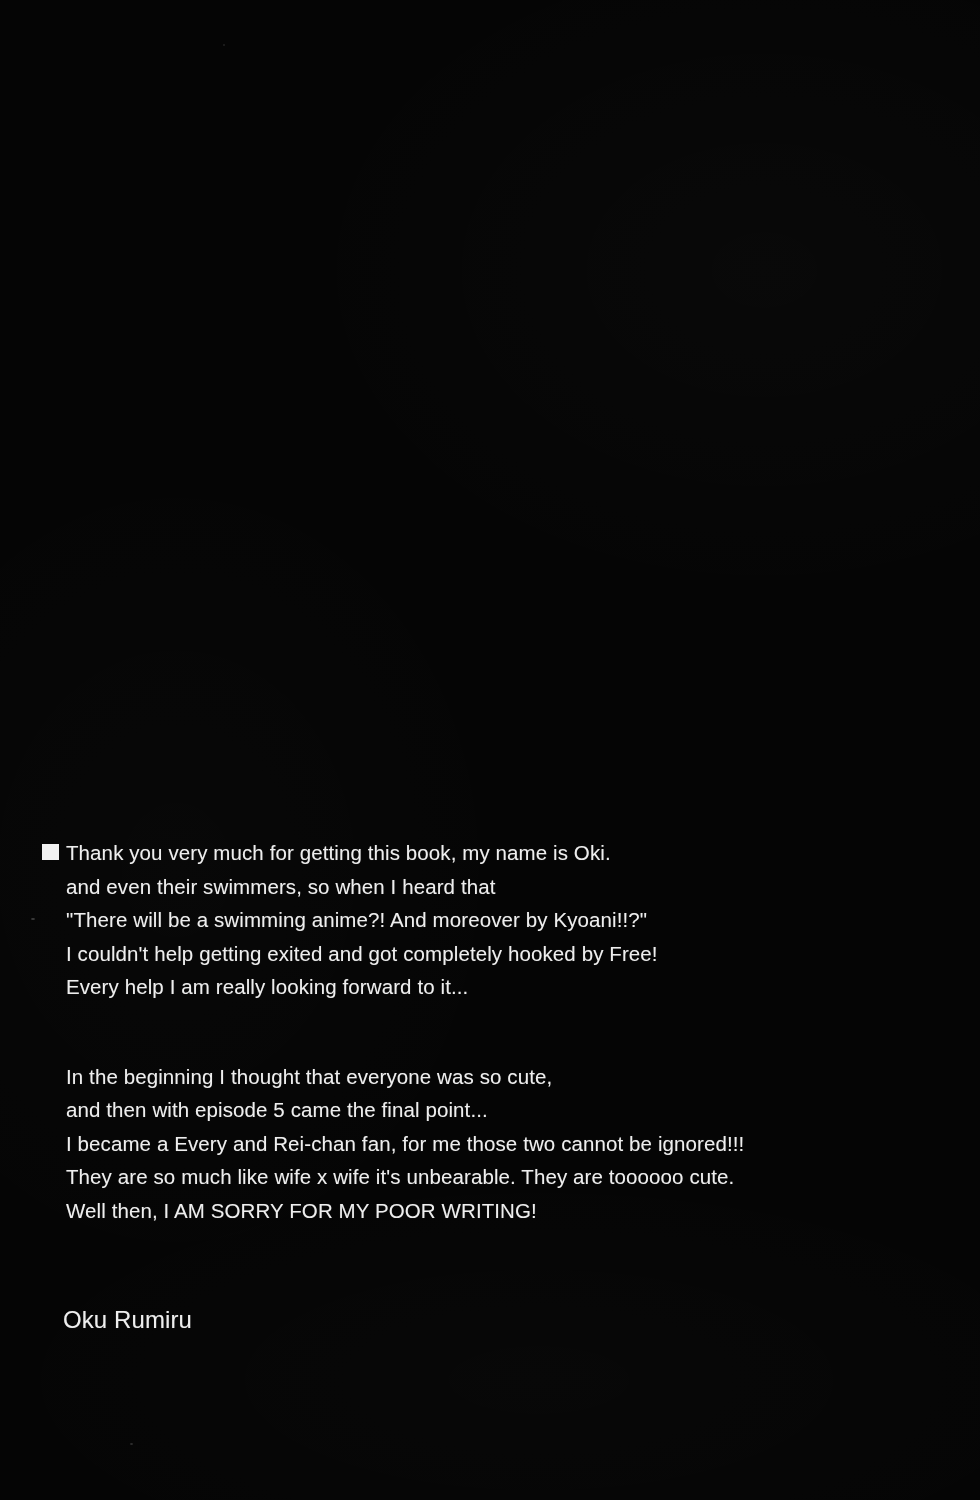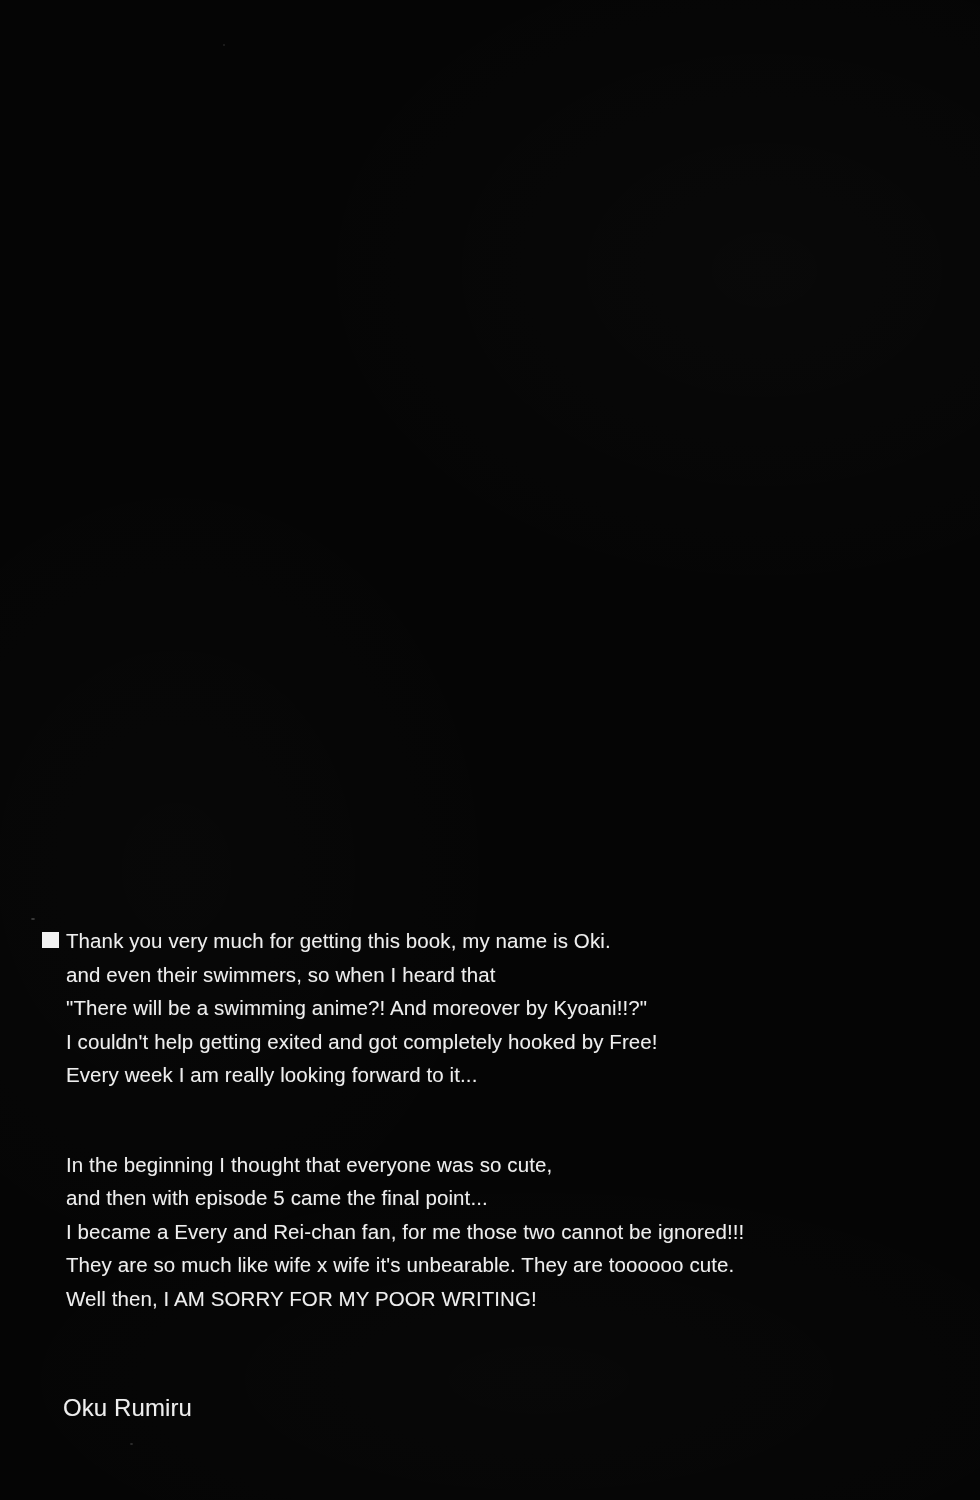--- a/index.html
+++ b/index.html
@@ -17,21 +17,21 @@
     background:
       radial-gradient(ellipse 700px 500px at 78% 18%, rgba(255,255,255,0.014), transparent 70%),
       radial-gradient(ellipse 520px 640px at 18% 58%, rgba(255,255,255,0.010), transparent 70%),
       radial-gradient(ellipse 800px 300px at 55% 92%, rgba(255,255,255,0.012), transparent 75%),
       #050505;
   }
 
   .afterword {
     position: absolute;
     left: 66px;
-    top: 924px;
+    top: 836px;
     color: #eeeeee;
     font-size: 20.5px;
     line-height: 33.5px;
     letter-spacing: 0.1px;
     text-shadow: 0 0 1px rgba(255,255,255,0.25); 
     white-space: nowrap;
   }
 
   .line { height: 33.5px; }
 
@@ -71,21 +71,21 @@
   <div class="speck speck-c"></div>
 
   <div class="afterword">
     <span class="bullet"></span>
 
     <div class="para1">
       <div class="line">Thank you very much for getting this book, my name is Oki.</div>
       <div class="line">and even their swimmers, so when I heard that</div>
       <div class="line">"There will be a swimming anime?! And moreover by Kyoani!!?"</div>
       <div class="line">I couldn't help getting exited and got completely hooked by Free!</div>
-      <div class="line">Every week I am really looking forward to it...</div>
+      <div class="line">Every help I am really looking forward to it...</div>
     </div>
 
     <div class="para2">
       <div class="line">In the beginning I thought that everyone was so cute,</div>
       <div class="line">and then with episode 5 came the final point...</div>
       <div class="line">I became a Every and Rei-chan fan, for me those two cannot be ignored!!!</div>
       <div class="line">They are so much like wife x wife it's unbearable. They are toooooo cute.</div>
       <div class="line">Well then, I AM SORRY FOR MY POOR WRITING!</div>
     </div>
 

